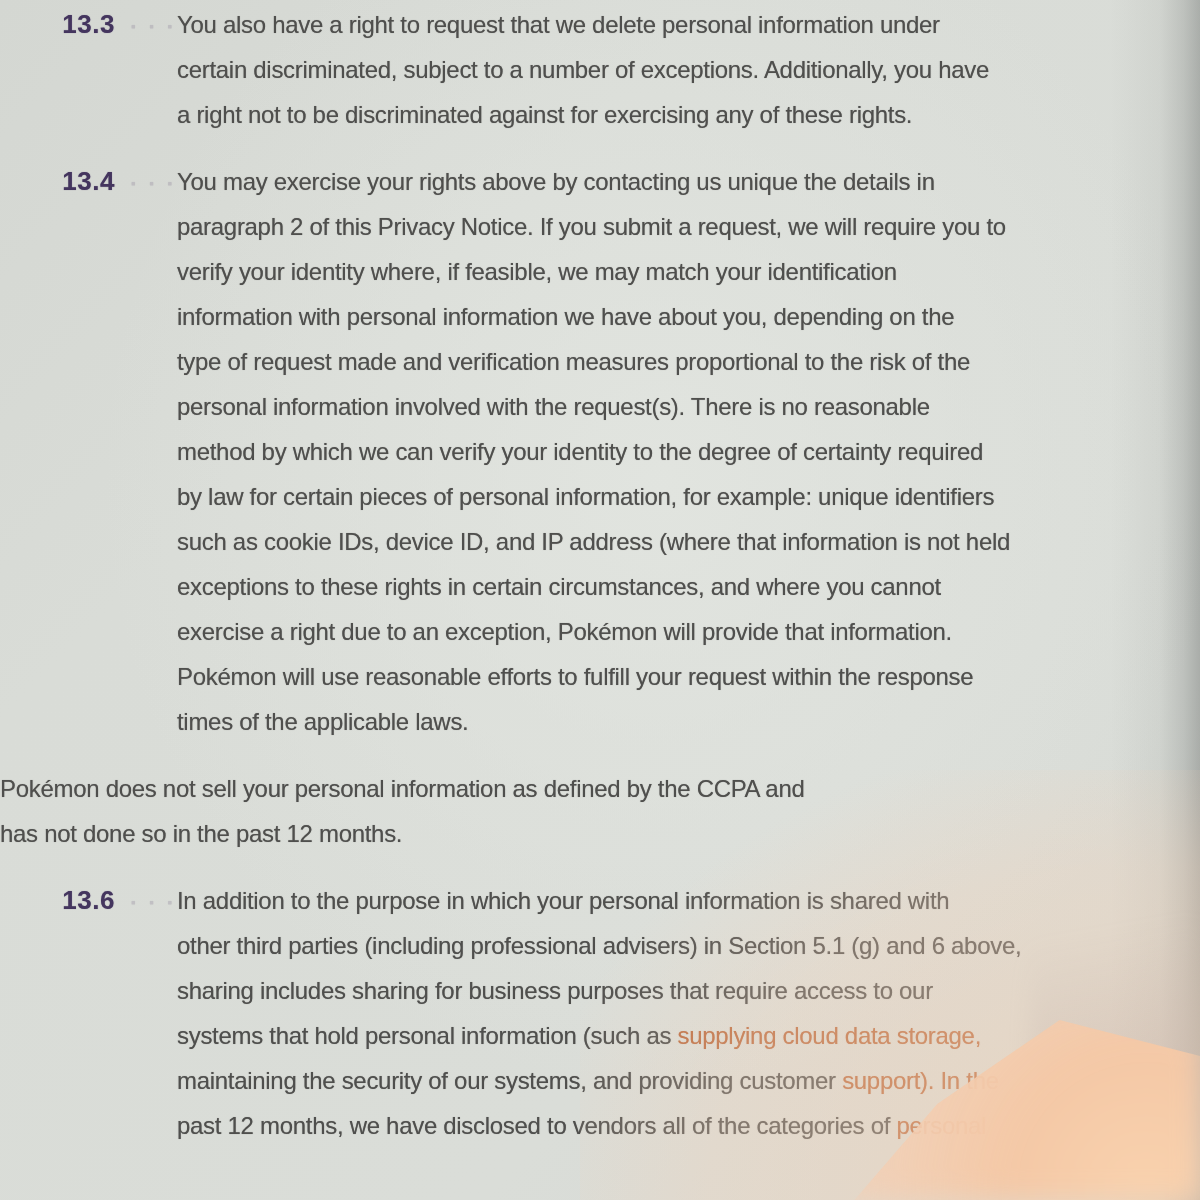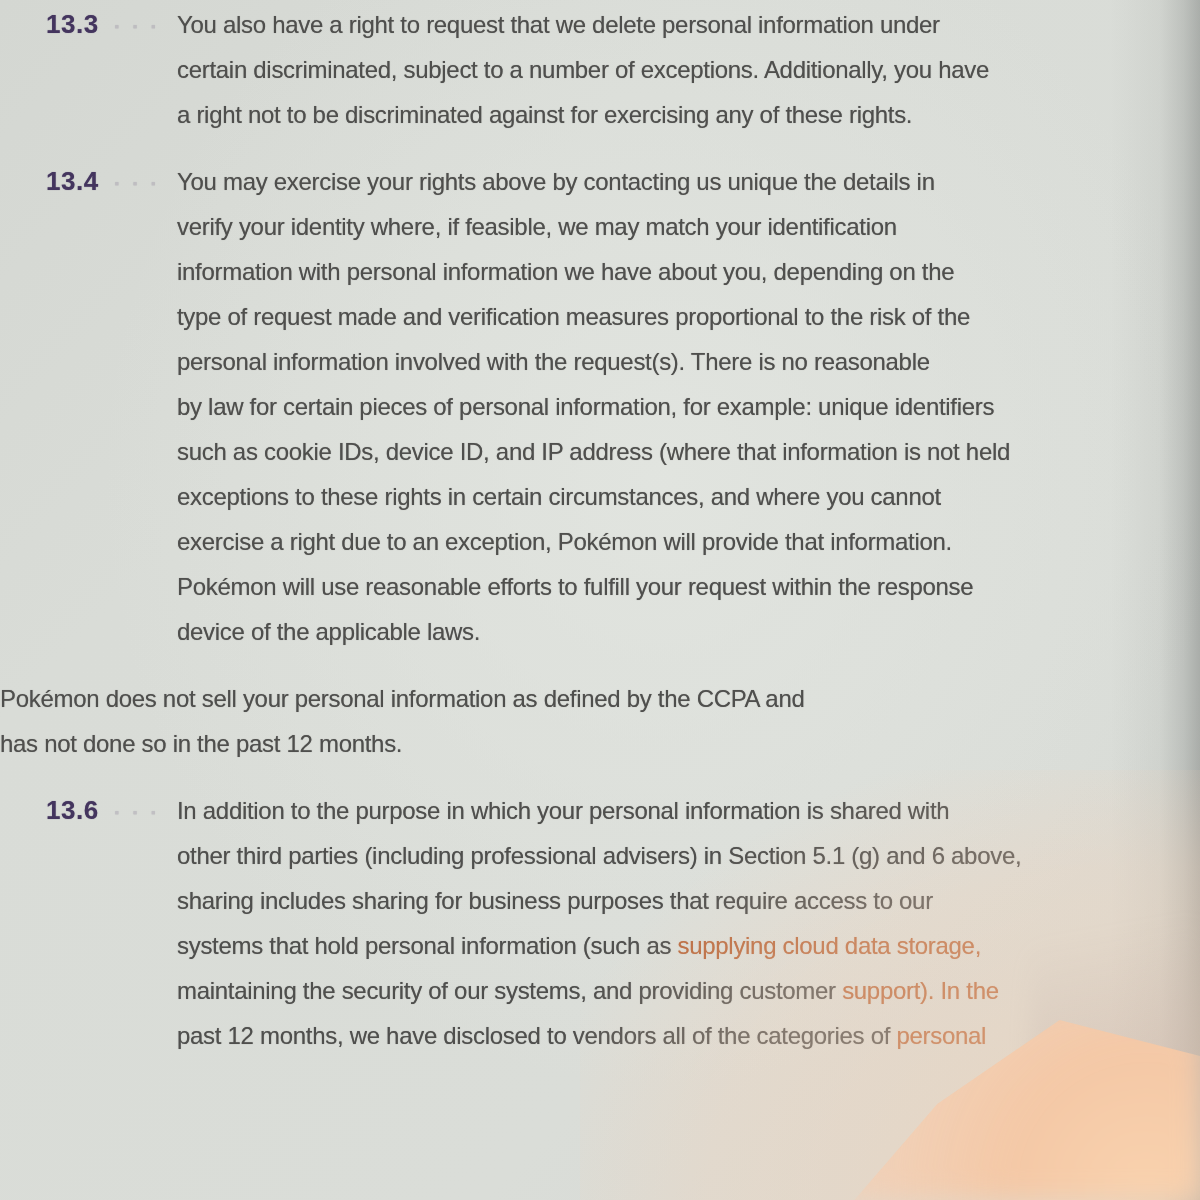--- a/index.html
+++ b/index.html
@@ -81,20 +81,21 @@
     width: 177px;
     padding-left: 46px;
     font-size: 26px;
     font-weight: 700;
     line-height: 45px;
     color: var(--num, #44355e);
     letter-spacing: 0.5px;
     text-shadow: 0 0 1px rgba(68,53,94,0.55);
     white-space: nowrap;
     flex: 0 0 auto;
+    text-align: right;
   }
   .dots {
     display: inline-block;
     margin-left: 16px;
     font-size: 13px;
     letter-spacing: 5px;
     color: #8a7f96;
     opacity: 0.30;
     vertical-align: 2px;
     font-weight: 400;
@@ -130,30 +131,32 @@
       <div class="sec-body">
         <div class="line"><span class="txt">You also have a right to request that we delete personal information under</span></div>
         <div class="line"><span class="txt">certain discriminated, subject to a number of exceptions. Additionally, you have</span></div>
         <div class="line"><span class="txt">a right not to be discriminated against for exercising any of these rights.</span></div>
       </div>
     </div>
     <div class="sec">
       <div class="sec-num">13.4<span class="dots">▪ ▪ ▪</span></div>
       <div class="sec-body">
         <div class="line"><span class="txt">You may exercise your rights above by contacting us unique the details in</span></div>
+        <div class="line"><span class="txt">paragraph 2 of this Privacy Notice. If you submit a request, we will require you to</span></div>
         <div class="line"><span class="txt">verify your identity where, if feasible, we may match your identification</span></div>
         <div class="line"><span class="txt">information with personal information we have about you, depending on the</span></div>
         <div class="line"><span class="txt">type of request made and verification measures proportional to the risk of the</span></div>
         <div class="line"><span class="txt">personal information involved with the request(s). There is no reasonable</span></div>
+        <div class="line"><span class="txt">method by which we can verify your identity to the degree of certainty required</span></div>
         <div class="line"><span class="txt">by law for certain pieces of personal information, for example: unique identifiers</span></div>
         <div class="line"><span class="txt">such as cookie IDs, device ID, and IP address (where that information is not held</span></div>
         <div class="line"><span class="txt">exceptions to these rights in certain circumstances, and where you cannot</span></div>
         <div class="line"><span class="txt">exercise a right due to an exception, Pokémon will provide that information.</span></div>
         <div class="line"><span class="txt">Pokémon will use reasonable efforts to fulfill your request within the response</span></div>
-        <div class="line"><span class="txt">device of the applicable laws.</span></div>
+        <div class="line"><span class="txt">times of the applicable laws.</span></div>
       </div>
     </div>
     <div class="sec">
       <div class="sec-body">
         <div class="line"><span class="txt">Pokémon does not sell your personal information as defined by the CCPA and</span></div>
         <div class="line"><span class="txt">has not done so in the past 12 months.</span></div>
       </div>
     </div>
     <div class="sec">
       <div class="sec-num">13.6<span class="dots">▪ ▪ ▪</span></div>

